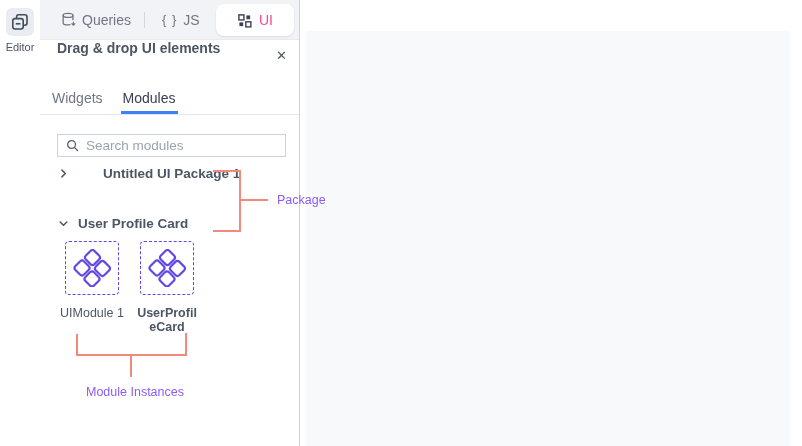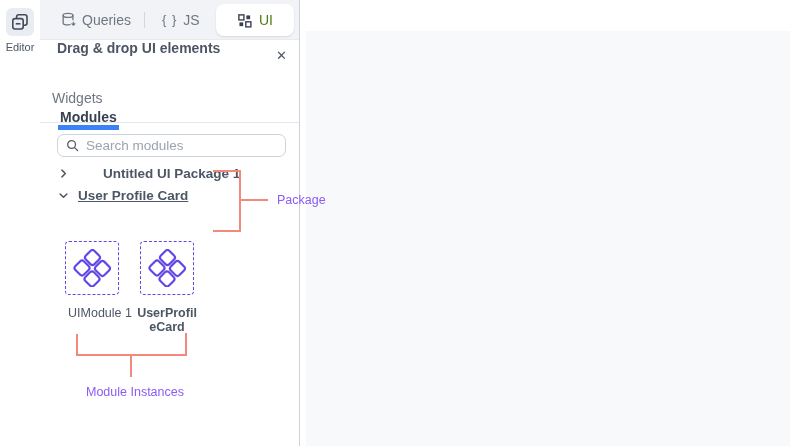--- a/index.html
+++ b/index.html
@@ -54,87 +54,87 @@
   .seg-queries { margin-left: 21px; align-items: center; }
   .seg-divider { width: 1px; height: 16px; background: #d2d8de; margin-left: 13px; }
   .seg-js { margin-left: 17px; }
   .js-braces { font-size: 13px; letter-spacing: 1px; color: #6f7782; }
   .seg-ui {
     position: absolute; right: 5px; top: 4px;
     width: 78px; height: 32px;
     background: #ffffff; border-radius: 8px;
     box-shadow: 0 1px 2px rgba(30,40,55,0.12);
     display: flex; align-items: center; justify-content: center; gap: 7px;
-    color: #4d7c0f; font-size: 14px; cursor: pointer;
+    color: #ec4899; font-size: 14px; cursor: pointer;
   }
   .panel-header {
     position: relative; height: 32px;
     display: flex; 
     padding-left: 17px;
   }
   .panel-title { font-size: 14px; font-weight: 700; color: #4c5664; }
   .panel-close {
     position: absolute; right: 12px; top: 8px;
     font-size: 13px; color: #4c5664; cursor: pointer; line-height: 16px;
   }
   .tabs-row {
-    position: relative; margin-top: 18px; height: 33px;
+    position: relative; margin-top: 10px; height: 33px;
     border-bottom: 1px solid #e4e8ec;
-    display: flex; align-items: flex-start; flex-direction: column;
+    display: flex; align-items: flex-end;
   }
   .tab {
     height: 33px; display: flex; align-items: center;
     font-size: 14px; cursor: pointer;
   }
   .tab-widgets { margin-left: 12px; color: #6f7782; }
   .tab-modules {
-    margin-left: 18px; color: #394150; font-weight: 700;
-    border-bottom: 5px solid #3b82f6; padding: 3px 2px 0 2px;
+    margin-left: 18px; color: #394150; font-weight: 400;
+    border-bottom: 3px solid #3b82f6; padding: 3px 2px 0 2px;
   }
   .search-box {
     position: absolute; left: 17px; top: 134px;
     width: 229px; height: 23px;
-    border: 1px solid #ccd3da; border-radius: 7px;
+    border: 1px solid #ccd3da; border-radius: 0;
     background: #ffffff;
     display: flex; align-items: center; padding-left: 8px; gap: 7px;
   }
   .search-box input {
     border: none; outline: none; background: transparent;
     font-family: "Liberation Sans", sans-serif;
     font-size: 13.5px; color: #4c5664; width: 185px;
   }
   .search-box input::placeholder { color: #9aa4b1; }
 
   .tree-item {
     position: absolute; left: 17px;
     display: flex; align-items: center; gap: 9px;
     cursor: pointer;
   }
   .tree-item .chev { display: flex; width: 12px; justify-content: center; }
   .tree-label { font-size: 13.5px; font-weight: 600; color: #4c5664; }
   .tree-1 { top: 166px; gap: 34px; }
-  .tree-2 { top: 188px; text-decoration: underline; }
+  .tree-2 { top: 216px; }
 
   .module-card {
     position: absolute; top: 241px;
     width: 54px; height: 54px;
     border: 1.5px dashed #6347e6; border-radius: 4px;
     background: #ffffff;
     display: flex; align-items: center; justify-content: center;
     cursor: grab;
   }
   .card-1 { left: 25px; }
   .card-2 { left: 100px; }
   .card-label {
     position: absolute; top: 306px;
     width: 66px; text-align: center;
     font-size: 12.5px; line-height: 14px; color: #4c5664;
     overflow-wrap: anywhere; word-break: break-word;
   }
-  .card-label-1 { left: 19px; margin-left: 8px; }
+  .card-label-1 { left: 19px; }
   .card-label-2 { left: 94px; font-weight: bold; }
 
   
   .canvas {
     position: absolute; left: 306px; top: 31px;
     width: 484px; height: 415px;
     background: #f8f9fb;
   }
 
   

